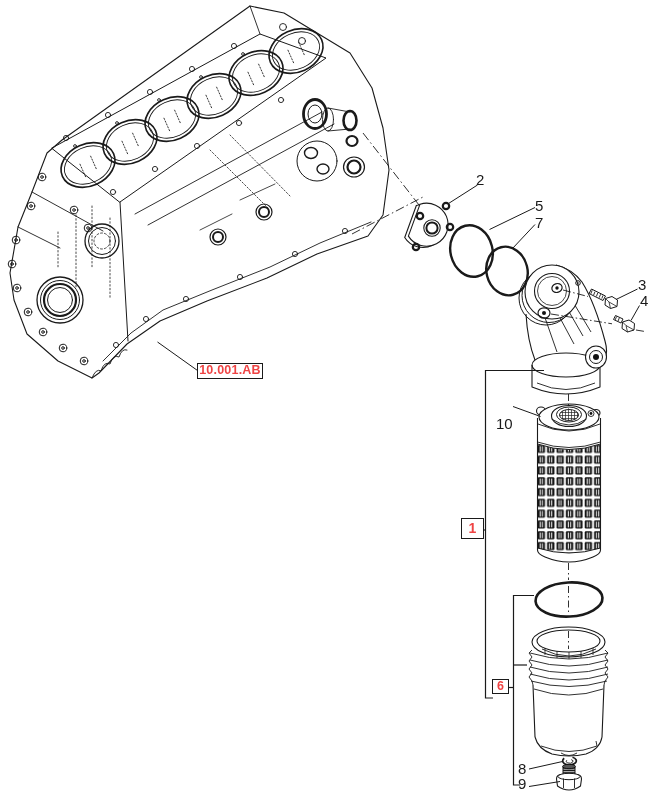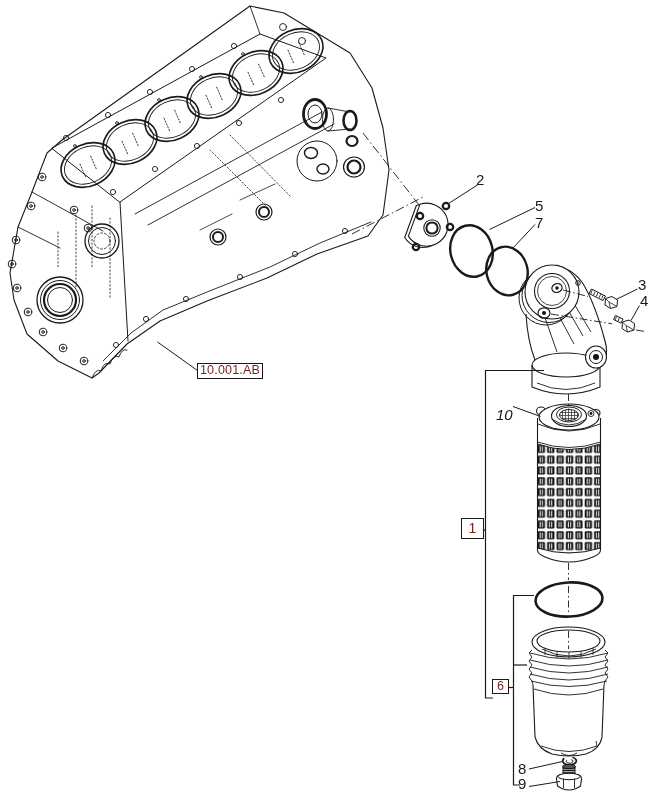--- a/index.html
+++ b/index.html
@@ -2,21 +2,21 @@
 <html><head>
 <meta charset="utf-8">
 <style>
   html,body{margin:0;padding:0;background:#fff;}
   #stage{position:relative;width:648px;height:793px;background:#fff;overflow:hidden;
          font-family:"Liberation Sans",sans-serif;color:#1a1a1a;}
   #art{position:absolute;left:0;top:0;}
   .num{position:absolute;font-size:15px;line-height:15px;color:#1a1a1a;
        font-family:"Liberation Sans",sans-serif;cursor:default;}
   .refbox{position:absolute;box-sizing:border-box;border:1.6px solid #1a1a1a;background:#fff;
-          text-align:center;color:#7f1d1d;font-family:"Liberation Sans",sans-serif;}
+          text-align:center;color:#ef4444;font-family:"Liberation Sans",sans-serif;font-weight:bold;}
   .b1{left:461px;top:518px;width:23px;height:21px;font-size:14px;line-height:18px;}
   .b6{left:492px;top:679px;width:17px;height:15px;font-size:12.5px;line-height:12.5px;}
   .bref{left:197px;top:363px;width:66px;height:16px;font-size:12.5px;line-height:13px;letter-spacing:.2px;}
 </style>
 </head>
 <body>
 
 <div id="stage">
 
 <svg id="art" width="648" height="793" viewBox="0 0 648 793">
@@ -278,21 +278,21 @@
     <path d="M529,786.5 L560,781.5"></path>
     <path d="M197.5,370.5 L157.5,342"></path>
   </g>
 </svg>
 
   <div class="num" style="left:476px;top:172px;">2</div>
   <div class="num" style="left:535px;top:198px;">5</div>
   <div class="num" style="left:535px;top:215px;">7</div>
   <div class="num" style="left:638px;top:277px;">3</div>
   <div class="num" style="left:640px;top:293px;">4</div>
-  <div class="num" style="left:496px;top:407px;font-style:italic;">10</div>
+  <div class="num" style="left:496px;top:416px;">10</div>
   <div class="num" style="left:518px;top:761px;">8</div>
   <div class="num" style="left:518px;top:776px;">9</div>
 
   <div class="refbox b1">1</div>
   <div class="refbox b6">6</div>
   <div class="refbox bref">10.001.AB</div>
 
 </div>
 
 </body></html>

